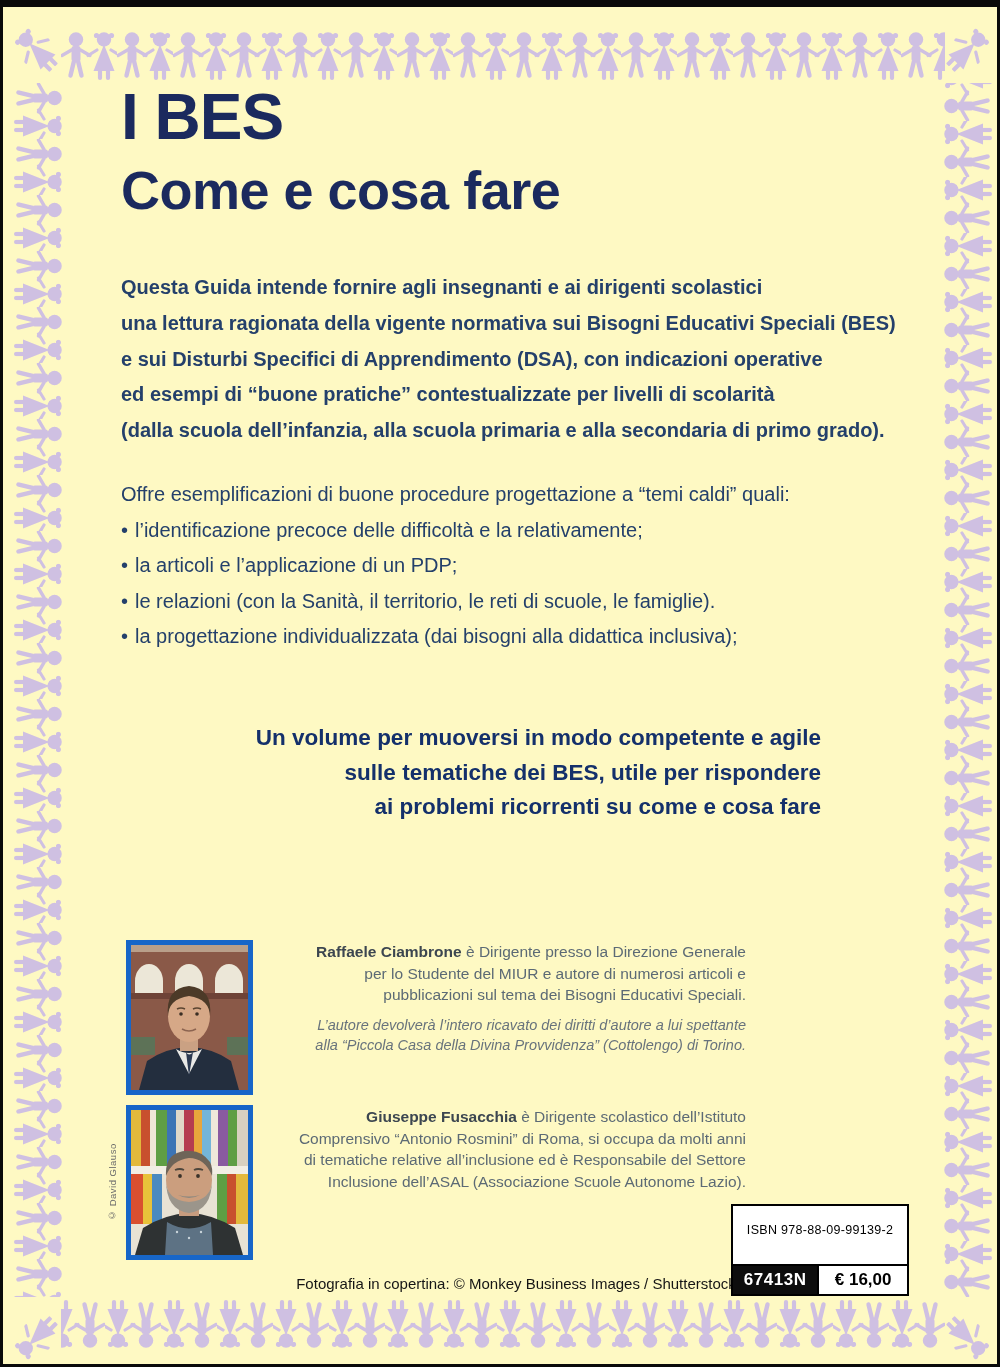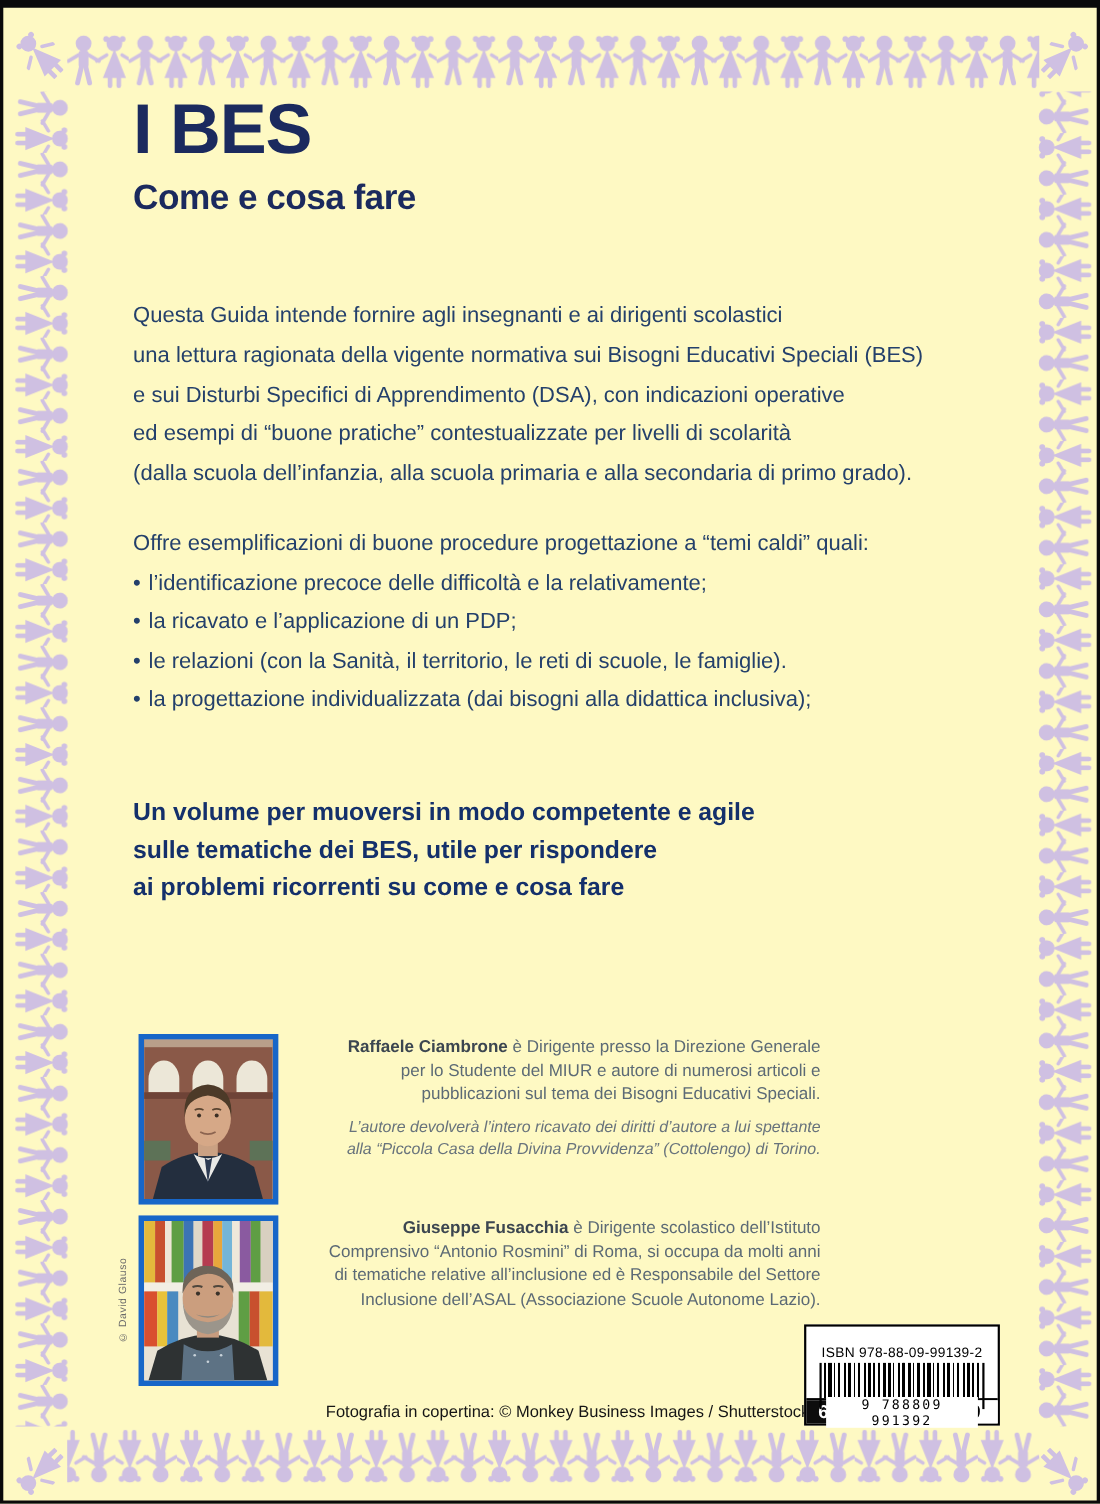--- a/index.html
+++ b/index.html
@@ -17,29 +17,29 @@
   .strip-left{left:62px;top:76px;transform:rotate(90deg);transform-origin:0 0;}
   .strip-right{left:938px;top:1290px;transform:rotate(-90deg);transform-origin:0 0;}
   .corner{position:absolute;}
   .corner-tl{left:16px;top:18px;transform:rotate(-45deg);}
   .corner-tr{left:948px;top:18px;transform:rotate(45deg);}
   .corner-bl{left:16px;top:1306px;transform:rotate(-135deg);}
   .corner-br{left:948px;top:1306px;transform:rotate(135deg);}
   
   .title-block{position:absolute;left:118px;top:78px;color:#1b2a5e;}
   .title-main{font-size:64px;font-weight:bold;letter-spacing:-1px;line-height:1;margin:0;}
-  .title-sub{font-size:32px;font-weight:bold;letter-spacing:-0.5px;line-height:1;margin:14px 0 0 0;}
+  .title-sub{font-size:54px;font-weight:bold;letter-spacing:-0.5px;line-height:1;margin:14px 0 0 0;}
   .intro{position:absolute;left:118px;top:263px;width:820px;
-    color:#24406b;font-size:20px;line-height:35.8px;white-space:pre-line;}
+    color:#24406b;font-size:20px;line-height:35.8px;white-space:pre-line;font-weight:bold;}
   .features{position:absolute;left:118px;top:470px;width:820px;
     color:#24406b;font-size:20px;line-height:35.5px;}
   .features .row{white-space:nowrap;}
   .features .b{display:inline-block;width:14px;}
   .highlight{position:absolute;left:118px;top:714px;width:700px;
-    color:#14306b;font-size:22.5px;font-weight:bold;line-height:34.5px;white-space:pre-line;}
+    color:#14306b;font-size:22.5px;font-weight:bold;line-height:34.5px;white-space:pre-line;text-align:right;}
   
   .photo{position:absolute;width:117px;height:145px;border:5px solid #1766c8;background:#ccc;}
   .photo1{left:123px;top:933px;}
   .photo2{left:123px;top:1098px;}
   .photo svg{display:block;}
   .author-text{position:absolute;left:263px;color:#5c6a75;font-size:15.5px;line-height:21.5px;}
   .author1-text{top:934px;width:480px;}
   .author2-text{top:1099px;width:480px;}
   .author-text p{margin:0;white-space:pre-line;text-align:right;}
   .author-text strong{color:#3c4650;font-weight:bold;}
@@ -131,21 +131,21 @@
 
   <div class="intro">Questa Guida intende fornire agli insegnanti e ai dirigenti scolastici
 una lettura ragionata della vigente normativa sui Bisogni Educativi Speciali (BES)
 e sui Disturbi Specifici di Apprendimento (DSA), con indicazioni operative
 ed esempi di “buone pratiche” contestualizzate per livelli di scolarità
 (dalla scuola dell’infanzia, alla scuola primaria e alla secondaria di primo grado).</div>
 
   <div class="features">
     <div class="row">Offre esemplificazioni di buone procedure progettazione a “temi caldi” quali:</div>
     <div class="row"><span class="b">•</span><span>l’identificazione precoce delle difficoltà e la relativamente;</span></div>
-    <div class="row"><span class="b">•</span><span>la ricavato e l’applicazione di un PDP;</span></div>
+    <div class="row"><span class="b">•</span><span>la articoli e l’applicazione di un PDP;</span></div>
     <div class="row"><span class="b">•</span><span>le relazioni (con la Sanità, il territorio, le reti di scuole, le famiglie).</span></div>
     <div class="row"><span class="b">•</span><span>la progettazione individualizzata (dai bisogni alla didattica inclusiva);</span></div>
   </div>
 
   <div class="highlight">Un volume per muoversi in modo competente e agile
 sulle tematiche dei BES, utile per rispondere
 ai problemi ricorrenti su come e cosa fare</div>
 
   <div class="photo photo1">
     <svg viewBox="0 0 117 145" width="117" height="145">
@@ -231,26 +231,19 @@
     <p class="bio"><strong>Giuseppe Fusacchia</strong><span> è Dirigente scolastico dell’Istituto
 Comprensivo “Antonio Rosmini” di Roma, si occupa da molti anni
 di tematiche relative all’inclusione ed è Responsabile del Settore
 Inclusione dell’ASAL (Associazione Scuole Autonome Lazio).</span></p>
   </div>
 
   <div class="cover-credit">Fotografia in copertina: © Monkey Business Images / Shutterstock</div>
 
   <div class="barcode-box">
     <div class="isbn-label">ISBN 978-88-09-99139-2</div>
-    <div class="barcode-mid">
-      <div class="bars"></div>
-      <div class="guard g1"></div>
-      <div class="guard g2"></div>
-      <div class="guard g3"></div>
-      <div class="barcode-digits">9 788809 991392</div>
-    </div>
     <div class="price-row">
       <div class="code-cell">67413N</div>
       <div class="price-cell">€ 16,00</div>
     </div>
   </div>
 
 </div>
 
 </body></html>

